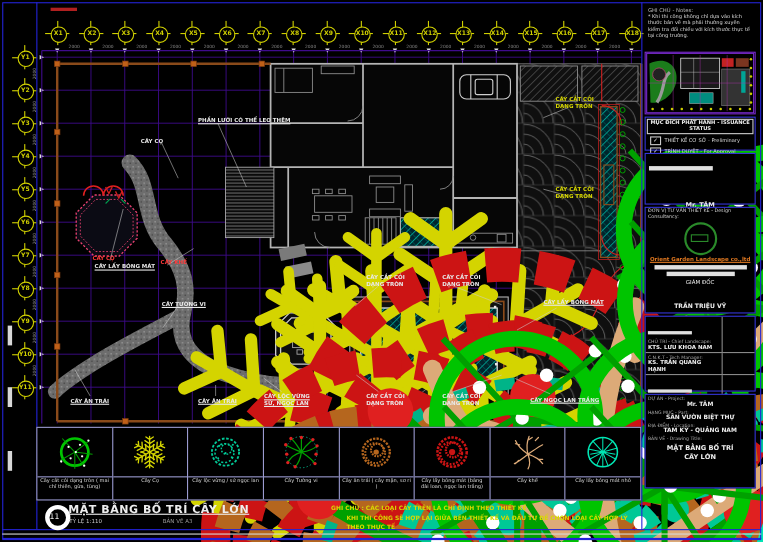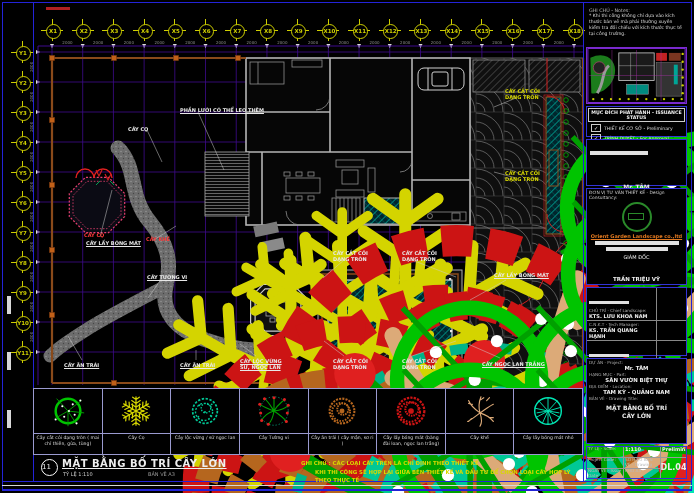--- a/index.html
+++ b/index.html
@@ -24,21 +24,21 @@
   
   .legend{position:absolute;left:33px;top:388px;width:550px;height:67px;border:1px solid #9a9ad0;
           display:flex;background:#000;box-sizing:border-box;}
   .legend-cell{flex:1;border-right:1px solid #9a9ad0;display:flex;flex-direction:column;min-width:0;}
   .legend-cell:last-child{border-right:none;}
   .legend-sym{flex:1;display:flex;align-items:center;justify-content:center;}
   .legend-lbl{height:21px;border-top:1px solid #9a9ad0;font-size:4.6px;color:#ddd;
               padding:1px 2px;text-align:center;line-height:1.25;box-sizing:border-box;overflow:hidden;}
   
   .titlebar{position:absolute;left:33px;top:455px;width:550px;height:26px;color:#e8e8e8;}
-  .tb-circle{position:absolute;left:8px;top:4px;width:15px;height:15px;border:1px solid #ffffff;border-radius:50%;
+  .tb-circle{position:absolute;left:8px;top:4px;width:15px;height:15px;border:4px solid #ffffff;border-radius:50%;
              font-size:7px;line-height:15px;text-align:left;color:#eee;}
   .tb-title{position:absolute;left:29px;top:3px;font-size:10px;font-weight:bold;color:#eee;
             text-decoration:underline;letter-spacing:.5px;}
   .tb-scale{position:absolute;left:30px;top:16px;font-size:5px;color:#ccc;}
   .tb-size{position:absolute;left:115px;top:16px;font-size:5px;color:#999;}
   .tb-note{position:absolute;left:268px;top:4px;font-size:5.4px;font-weight:bold;color:#d8d800;line-height:1.6;}
   .tb-note .l2{margin-left:14px;}
   
   .sidebar{position:absolute;left:583px;top:2px;width:107px;height:479px;box-sizing:border-box;
            border-left:1px solid #2323d8;color:#ddd;}
@@ -862,24 +862,14 @@
       <div class="proj-lbl">DỰ ÁN - Project:</div>
       <div class="proj-val">Mr. TÂM</div>
       <div class="proj-lbl">HẠNG MỤC - Part:</div>
       <div class="proj-val">SÂN VƯỜN BIỆT THỰ</div>
       <div class="proj-lbl" able="false">ĐỊA ĐIỂM - Location:</div>
       <div class="proj-val">TAM KỲ - QUẢNG NAM</div>
       <div class="proj-lbl">BẢN VẼ - Drawing Title:</div>
       <div class="proj-title">MẶT BẰNG BỐ TRÍ CÂY LỚN</div>
     </div>
 
-    <div class="tb-table">
-      <div class="tbc">TỶ LỆ - Scale:</div>
-      <div class="tbc"><span class="v">1:110</span></div>
-      <div class="tbc nr"><span class="v">Preliminary</span></div>
-      <div class="tbc">Project Code:</div>
-      <div class="tbc">SỐ HIỆU BẢN VẼ - Drawing No:</div>
-      <div class="tbc dl-no">DL.04</div>
-      <div class="tbc nb">NGÀY VẼ - Issue Date:</div>
-      <div class="tbc nb">KHỔ A3</div>
-    </div>
   </div>
 </div>
 
 </body></html>

